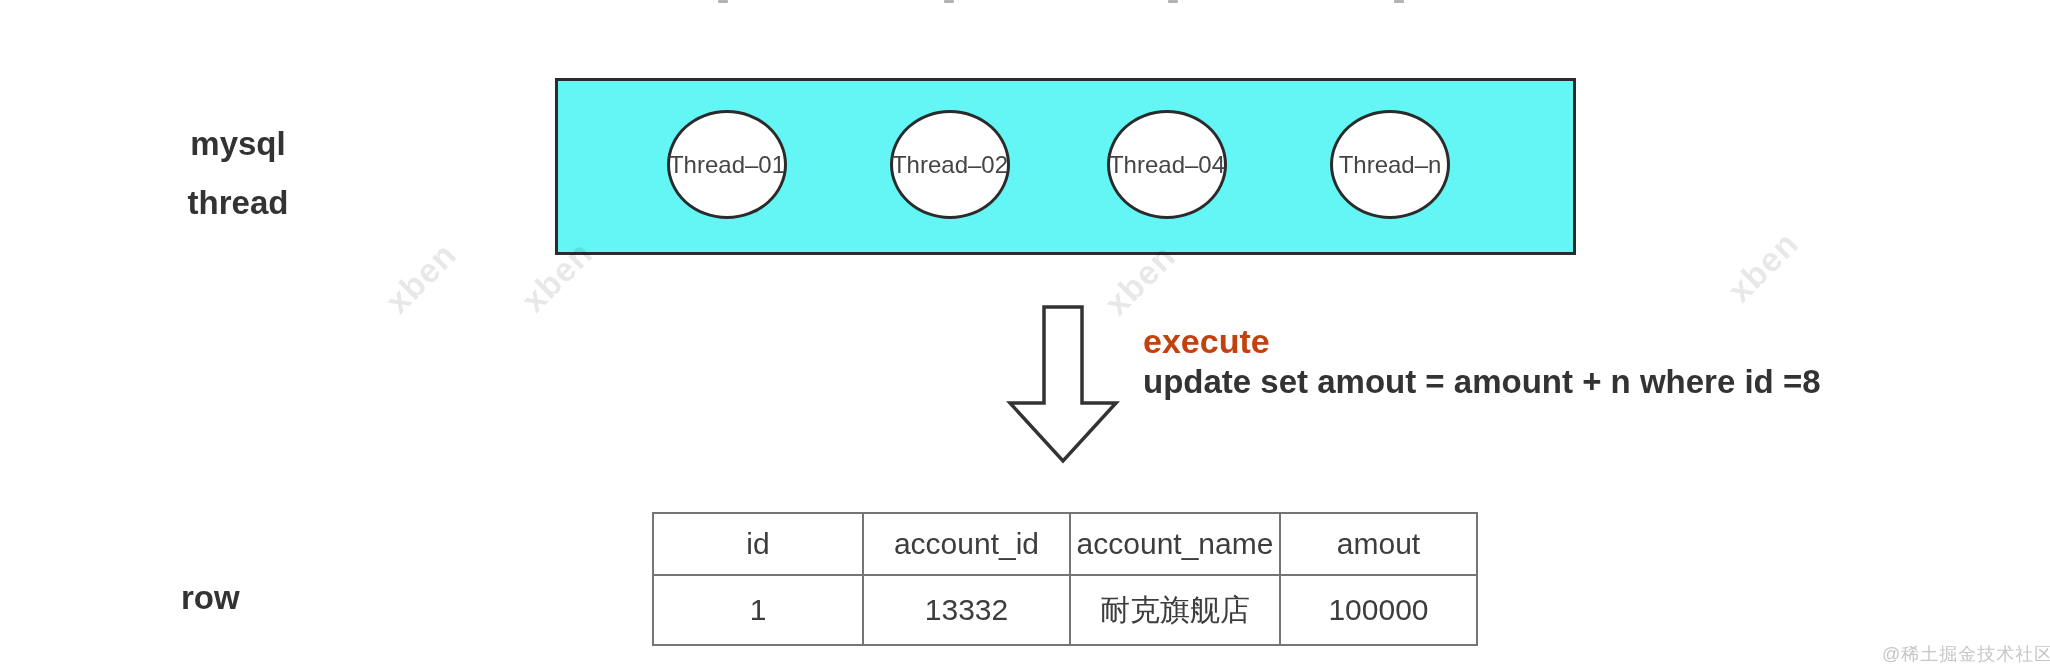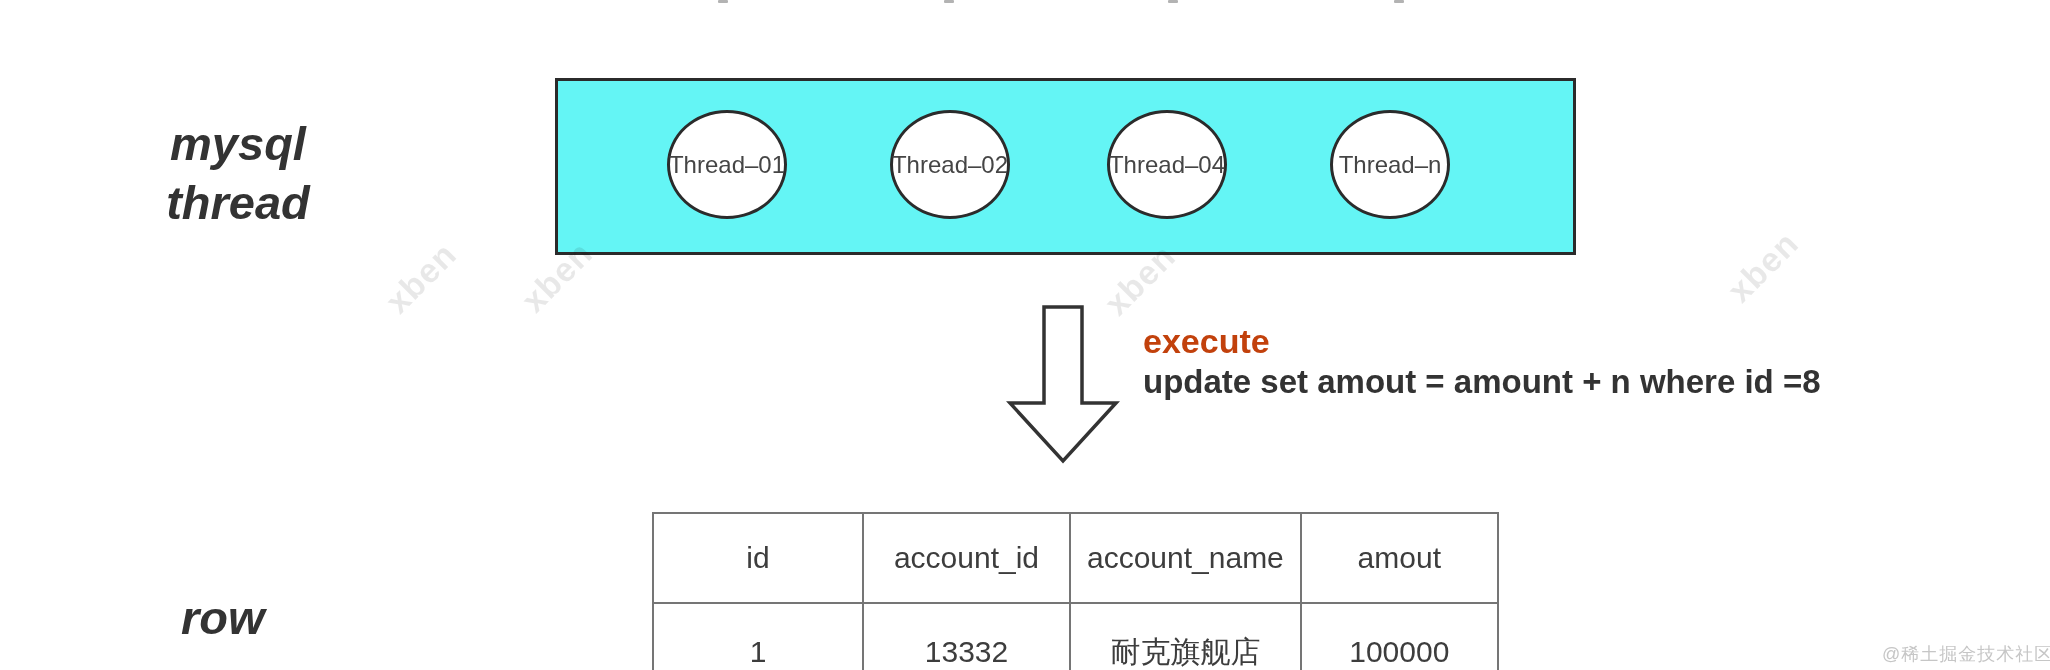--- a/index.html
+++ b/index.html
@@ -11,24 +11,24 @@
     font-family:"Liberation Sans","DejaVu Sans",sans-serif;
   }
   
   .frag{
     position:absolute;top:0;width:10px;height:3px;
     background:#9a9a9a;opacity:.75;border-radius:1px;
   }
   
   .big-label{
     position:absolute;color:#333333;font-weight:600;
-    font-size:47px;line-height:59px;letter-spacing:0;font-style:italic;
+    font-size:33px;line-height:59px;letter-spacing:0;
   }
   .mysql-label{left:130px;top:114px;width:216px;text-align:center;}
-  .row-label{left:181px;top:588px;}
+  .row-label{left:181px;top:568px;}
   
   .thread-box{
     position:absolute;left:555px;top:78px;width:1021px;height:177px;
     box-sizing:border-box;border:3px solid #2b2b2b;
   }
   
   .thread-circle{
     position:absolute;top:110px;width:120px;height:109px;
     box-sizing:border-box;border:3px solid #2b2b2b;border-radius:50%;
     background:#ffffff;
@@ -47,21 +47,21 @@
     font-size:33px;font-weight:600;line-height:38px;color:#333333;
   }
   
   .row-table{
     position:absolute;left:652px;top:512px;
     border-collapse:collapse;table-layout:fixed;
   }
   .row-table th,.row-table td{
     border:2px solid #757575;
     font-size:30px;font-weight:400;color:#3d3d3d;
-    text-align:center;vertical-align:middle;padding:16px;
+    text-align:center;vertical-align:middle;padding:2px;
     background:#ffffff;
   }
   .row-table th{height:56px;}
   .row-table td{height:64px;}
   
   .wm{
     position:absolute;
     transform:translate(-50%,-50%) rotate(-45deg);
     font-size:34px;font-weight:600;color:#000000;opacity:0.085;
     letter-spacing:1px;white-space:nowrap;

